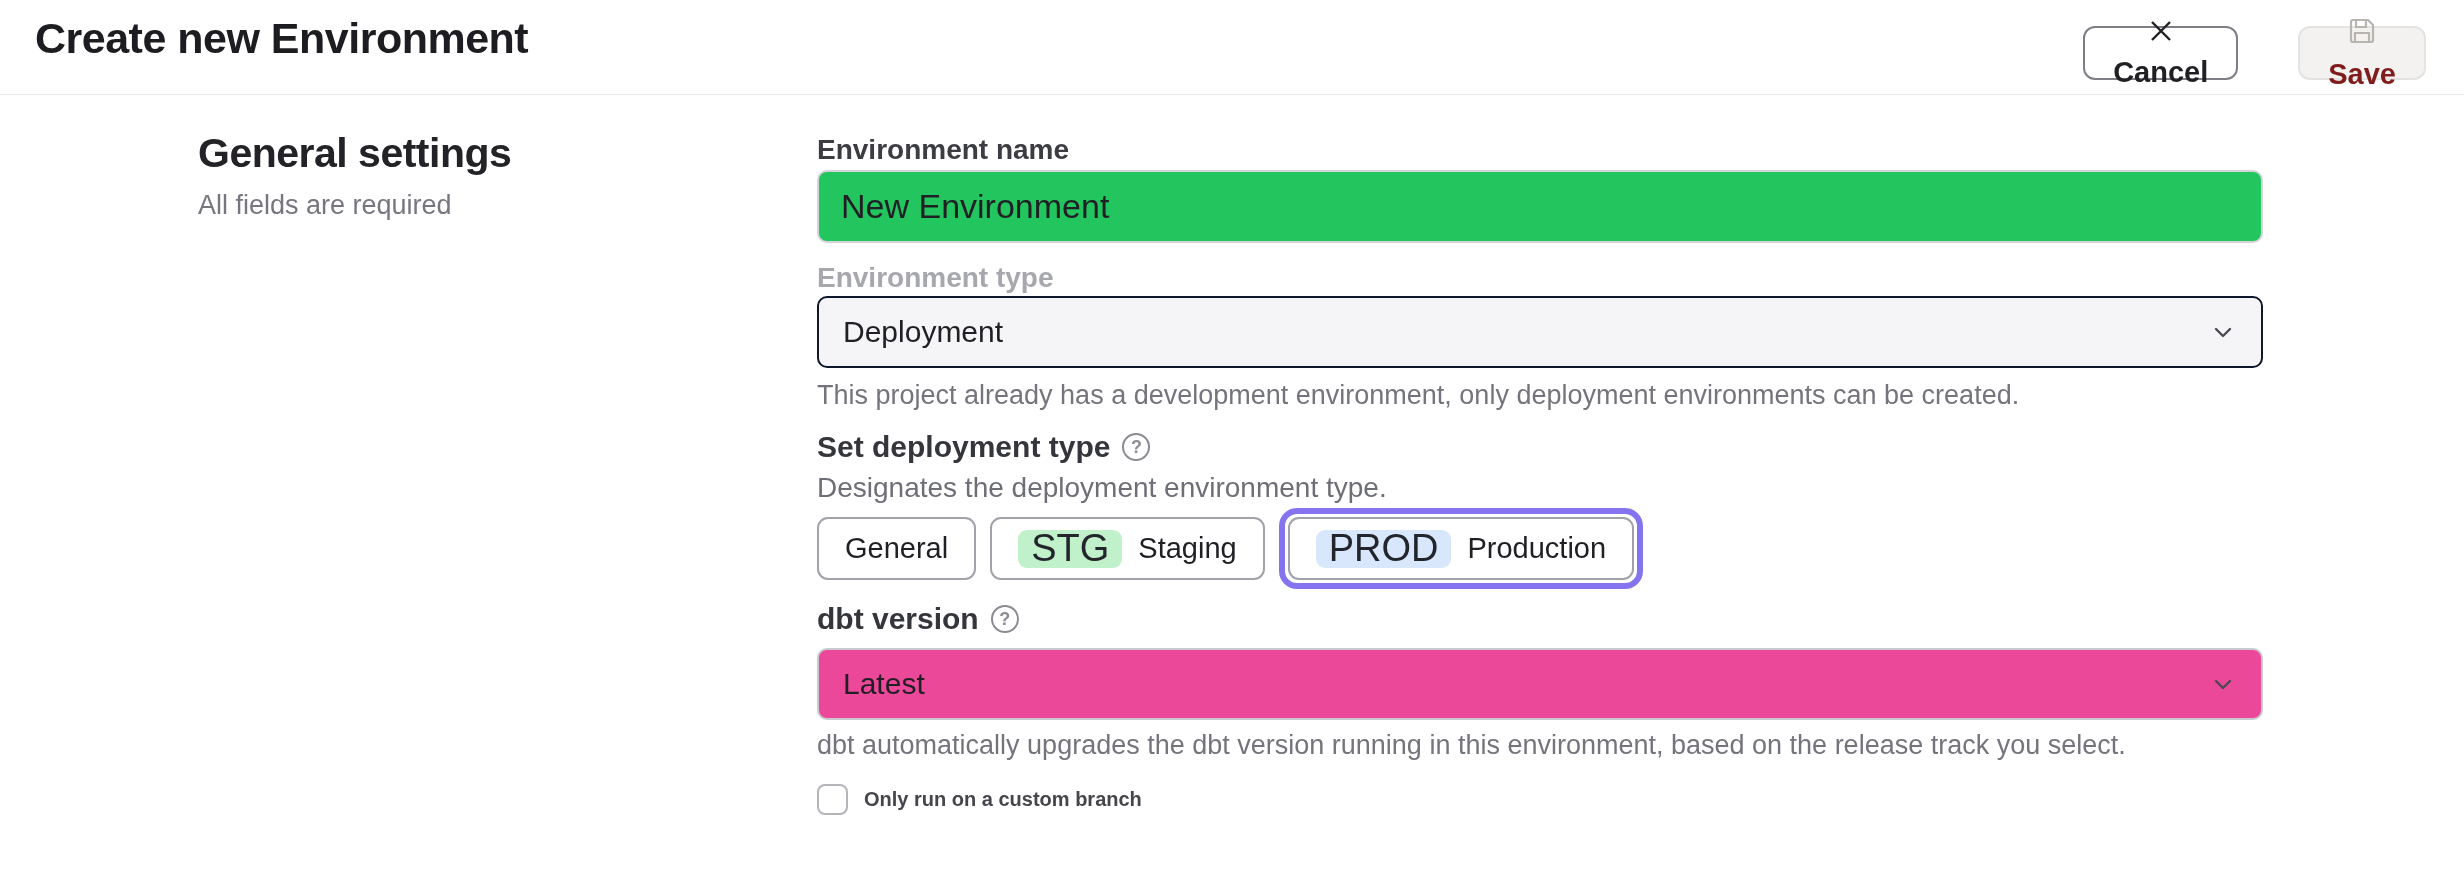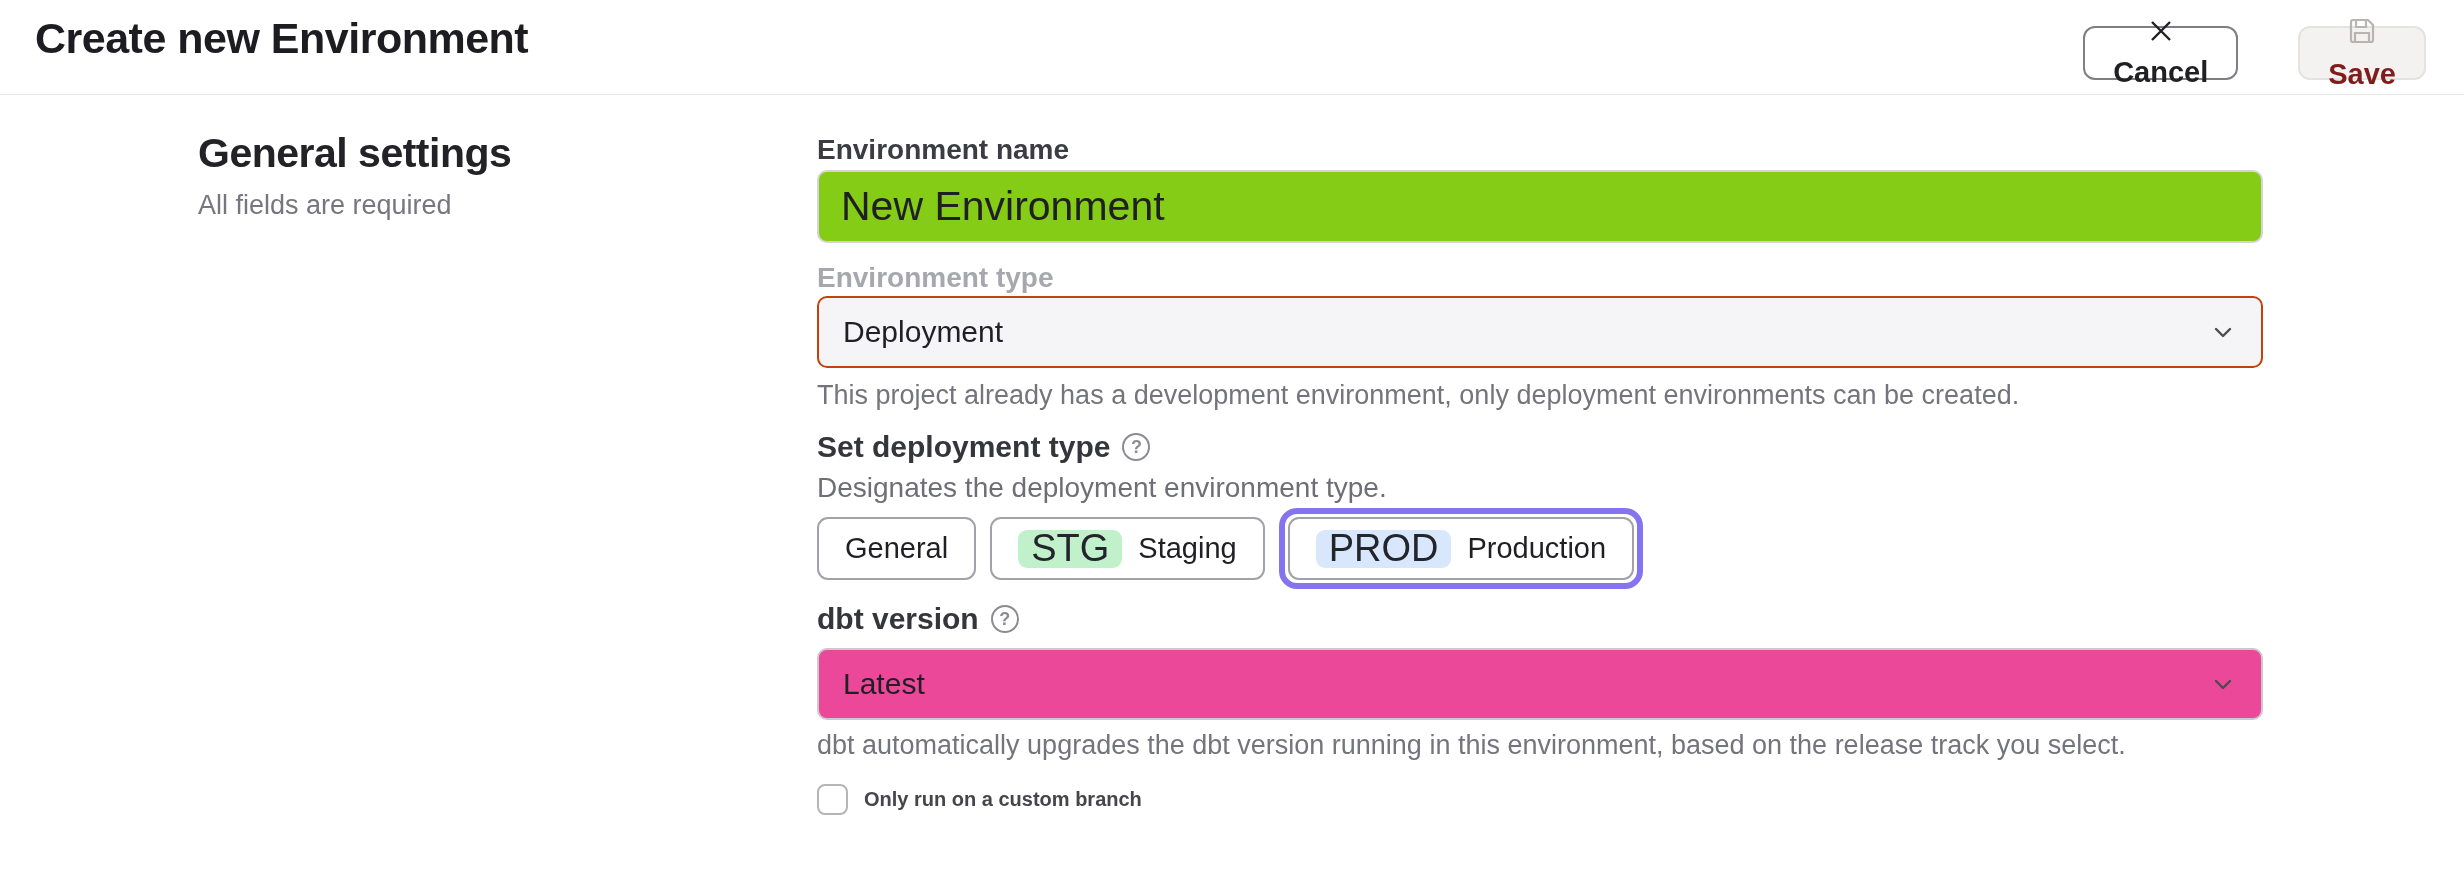--- a/index.html
+++ b/index.html
@@ -99,33 +99,33 @@
     color: #3c3c43;
   }
   .field-label.disabled { color: #a7a7ae; }
 
   .text-input {
     position: absolute;
     width: 1446px;
     height: 73px;
     border: 2px solid #d3d3d8;
     border-radius: 10px;
-    background: #84cc16;
+    background: #22c55e;
     font-family: inherit;
-    font-size: 41px;
+    font-size: 34px;
     color: #1f1f24;
     padding: 0 22px;
     outline: none;
   }
 
   .select-box {
     position: absolute;
     width: 1446px;
     height: 72px;
-    border: 2px solid #c2410c;
+    border: 2px solid #0f172a;
     border-radius: 10px;
     display: flex;
     align-items: center;
     justify-content: space-between;
     padding: 0 24px;
     font-size: 30px;
     color: #1f1f24;
     cursor: pointer;
   }
   .select-box.disabled { background: #f5f5f7; cursor: default; }

